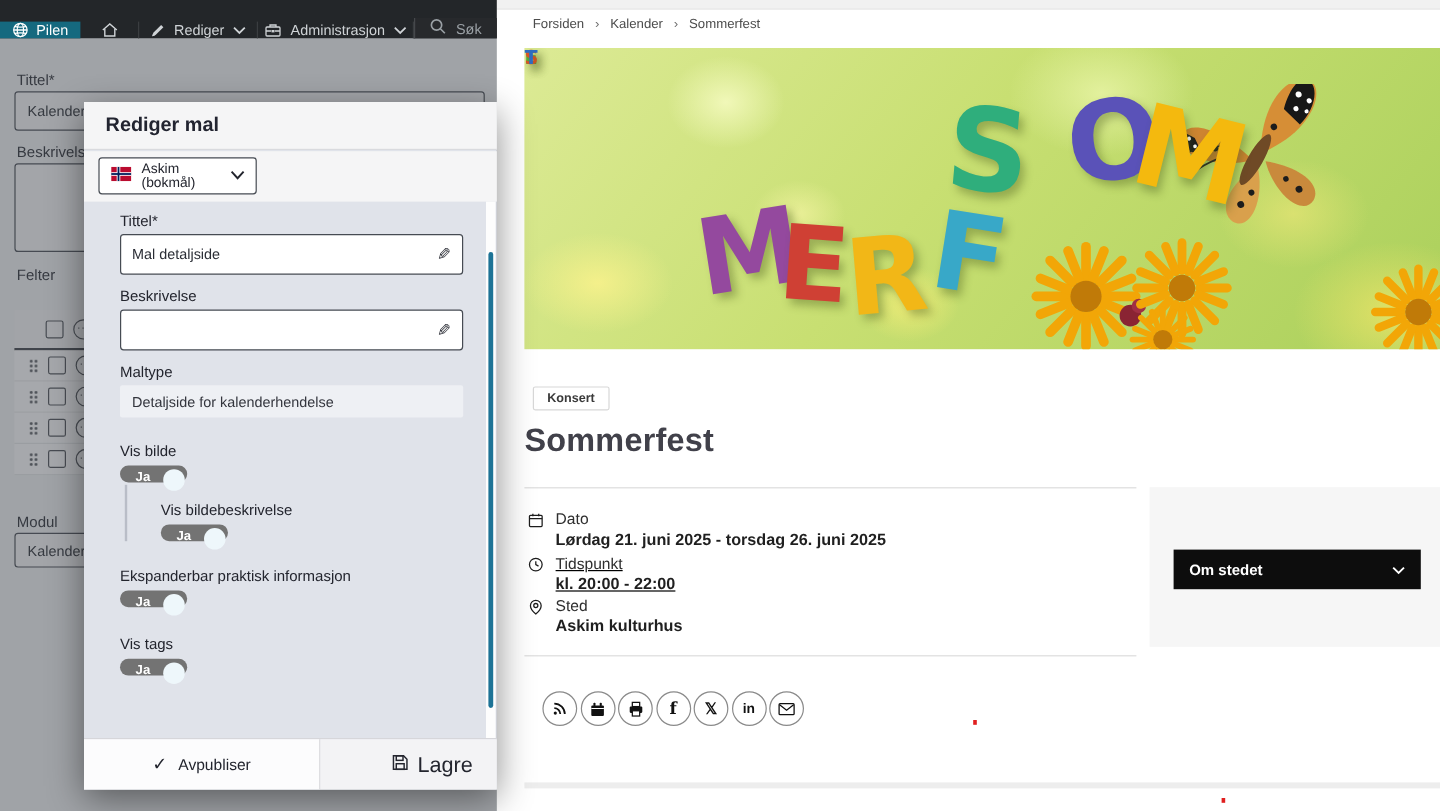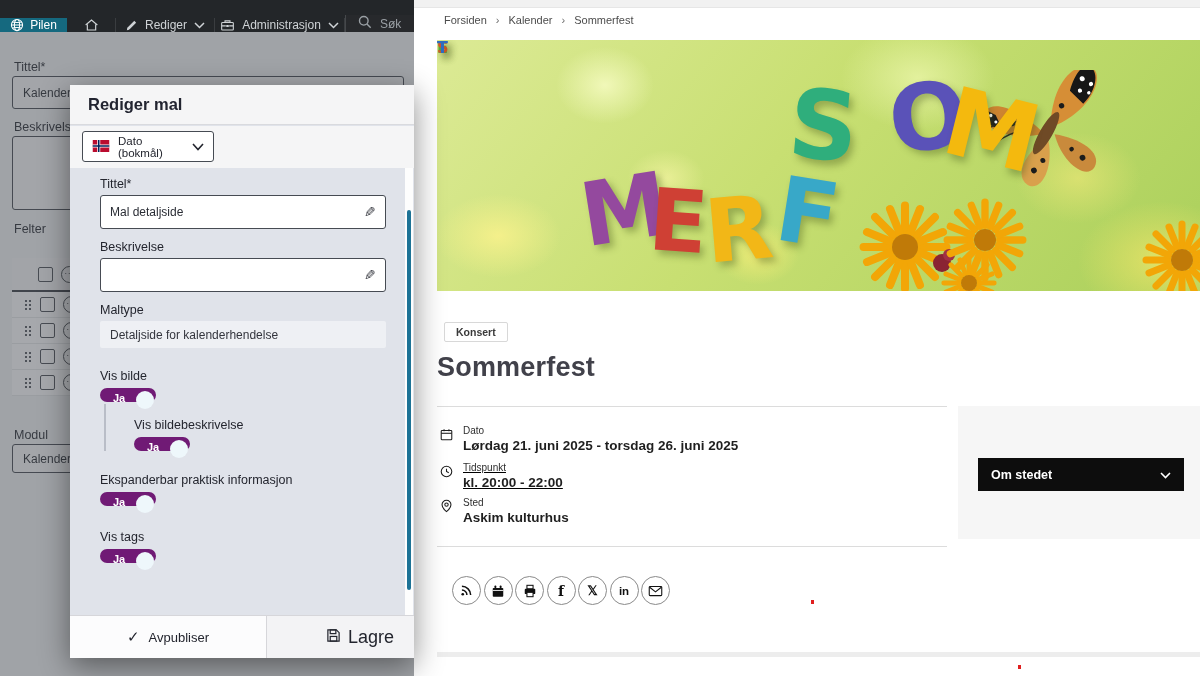--- a/index.html
+++ b/index.html
@@ -34,21 +34,21 @@
   .m-head { position:absolute; left:0; top:0; width:100%; height:40px; background:#f5f5f6; border-bottom:1px solid #d9dade; display:flex; align-items:center; padding-left:18px; font-size:16.5px; font-weight:600; color:#222430; }
   .m-lang { position:absolute; left:0; top:41px; width:100%; height:42px; background:#f5f5f6; }
   .m-lang-btn { position:absolute; left:12px; top:5px; width:132px; height:31px; background:#fff; border:1.5px solid #464b53; border-radius:3px; display:flex; align-items:center; gap:8px; padding:0 9px; font-size:11.5px; color:#23252e; cursor:pointer; }
   .m-lang-btn .sp { flex:1; }
   .m-body { position:absolute; left:0; top:83px; width:100%; height:447px; padding:9px 28px 0 30px; }
   .m-label { font-size:12.5px; color:#23252e; font-weight:500; margin-bottom:4px; }
   .m-input { width:286px; height:28px; background:#fff; border:1.5px solid #464b53; border-radius:3px; display:flex; align-items:center; padding:16px 9px; font-size:12px; color:#2a2d35; margin-bottom:11px; }
   .m-input .sp { flex:1; }
   .m-ro { width:286px; height:27px; background:#eef0f4; border-radius:2px; display:flex; align-items:center; padding:0 10px; font-size:12px; color:#33353d; margin-bottom:21px; }
   .toggle-block { margin-bottom:24px; }
-  .toggle { width:56px; height:14px; border-radius:12px; background:#701a75; position:relative; margin-top:5px; cursor:pointer; }
+  .toggle { width:56px; height:14px; border-radius:12px; background:#737373; position:relative; margin-top:5px; cursor:pointer; }
   .toggle .t-lab { position:absolute; left:13px; top:4px; font-size:11px; font-weight:700; color:#fff; }
   .toggle .t-knob { position:absolute; right:2.5px; top:2.5px; width:18px; height:18px; border-radius:50%; background:#eef7fb; }
   .indent-group { border-left:2px solid #b9bdc7; padding-left:28px; margin-left:4px; margin-top:-12px; padding-top:14px; margin-bottom:22px; }
   .m-foot { position:absolute; left:0; bottom:0; width:100%; height:43px; border-top:1px solid #d6d6da; display:flex; }
   .m-foot-left { width:197px; background:#fcfcfd; border-right:1px solid #d6d6da; display:flex; align-items:center; justify-content:center; gap:9px; font-size:13px; color:#23252e; cursor:pointer; }
   .m-foot-right { flex:1; background:#f3f3f5; display:flex; align-items:center; justify-content:flex-end; gap:7px; padding-right:20px; font-size:18px; color:#23252e; cursor:pointer; }
   .m-scroll { position:absolute; right:1px; top:83px; width:8px; height:447px; background:#fdfdfd; }
   .m-thumb { position:absolute; right:2px; top:42px; width:4px; height:380px; background:#1D7396; border-radius:2px; }
   .check-glyph { font-size:15px; color:#23252e; }
   .pencil-icon { font-size:14px; color:#33353d; transform:scaleX(-1); display:inline-block; }
@@ -86,21 +86,21 @@
   .hero-flower-right { position:absolute; left:700px; top:180px; }
 
   .tag-chip { position:absolute; left:30px; top:322px; border:1px solid #d8d8d8; border-radius:2px; padding:3px 11px; font-size:10.5px; font-weight:700; color:#3a3a3a; background:#fff; cursor:pointer; }
   .pv-title { position:absolute; left:23px; top:352px; font-size:27px; font-weight:600; color:#41414a; letter-spacing:.2px; }
   .pv-divider { position:absolute; left:23px; width:510px; height:1px; background:#dcdcdc; }
   .d1 { top:406px; } .d2 { top:546px; }
 
   .detail-row { position:absolute; left:26px; display:flex; gap:9px; }
   .dr1 { top:425px; } .dr2 { top:462px;text-decoration:underline; } .dr3 { top:497px; }
   .detail-icon { width:14px; padding-top:2px; color:#1d1d1d; }
-  .detail-label { font-size:10px; color:#2e2e2e; margin-bottom:2px; }
+  .detail-label { font-size:13px; color:#2e2e2e; margin-bottom:2px; }
   .detail-value { font-size:13.5px; font-weight:600; color:#1f1f1f; }
 
   .share-row { position:absolute; left:38px; top:576px; display:flex; gap:2.5px; }
   .share-btn { width:29px; height:29px; border:1px solid #8a8a8a; border-radius:50%; display:flex; align-items:center; justify-content:center; background:#fff; cursor:pointer; color:#111; }
 
   .pv-sidebar { position:absolute; left:544px; top:406px; width:242px; height:133px; background:#f6f6f6; }
   .pv-sidebar h2 { position:absolute; left:20px; top:20px; font-size:18px; font-weight:600; color:#222; letter-spacing:.2px; }
   .accordion-btn { position:absolute; left:20px; top:52px; width:206px; height:33px; background:#0D0D0D; color:#fff; display:flex; align-items:center; justify-content:space-between; padding:0 13px; font-size:12.5px; font-weight:700; cursor:pointer; }
 
   .pv-band { position:absolute; left:23px; top:652px; width:763px; height:5px; background:#ededed; }
@@ -225,21 +225,21 @@
     <div class="m-lang-btn">
       <span>
         <svg width="18" height="12" viewBox="0 0 22 16">
           <rect width="22" height="16" fill="#ba0c2f"></rect>
           <rect x="6" width="4" height="16" fill="#fff"></rect>
             <rect y="6" width="22" height="4" fill="#fff"></rect>
           <rect x="7" width="2" height="16" fill="#00205b"></rect>
             <rect y="7" width="22" height="2" fill="#00205b"></rect>
         </svg>
       </span>
-      <span>Dato (bokmål)</span>
+      <span>Askim (bokmål)</span>
       <span class="sp"></span>
       <span>
         <svg width="12" height="8" viewBox="0 0 12 8" fill="none" stroke="#23252e" stroke-width="1.6">
             <polyline points="1,1 6,6.5 11,1"></polyline>
           </svg>
       </span>
     </div>
   </div>
 
   <div class="m-body">

